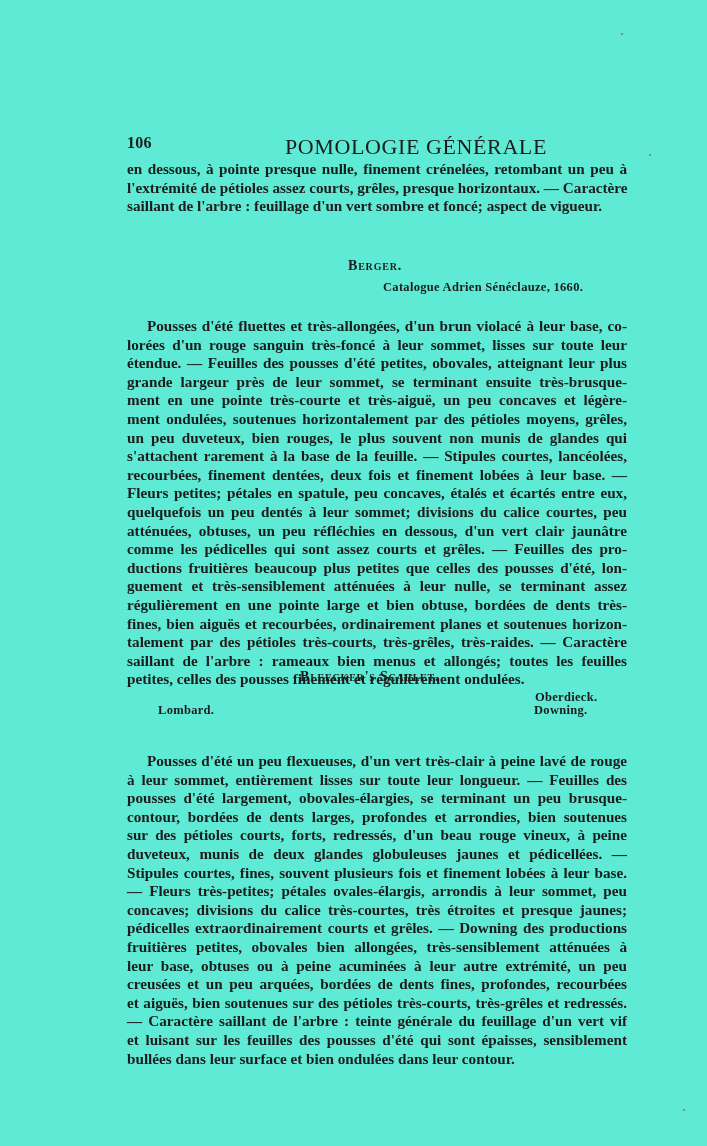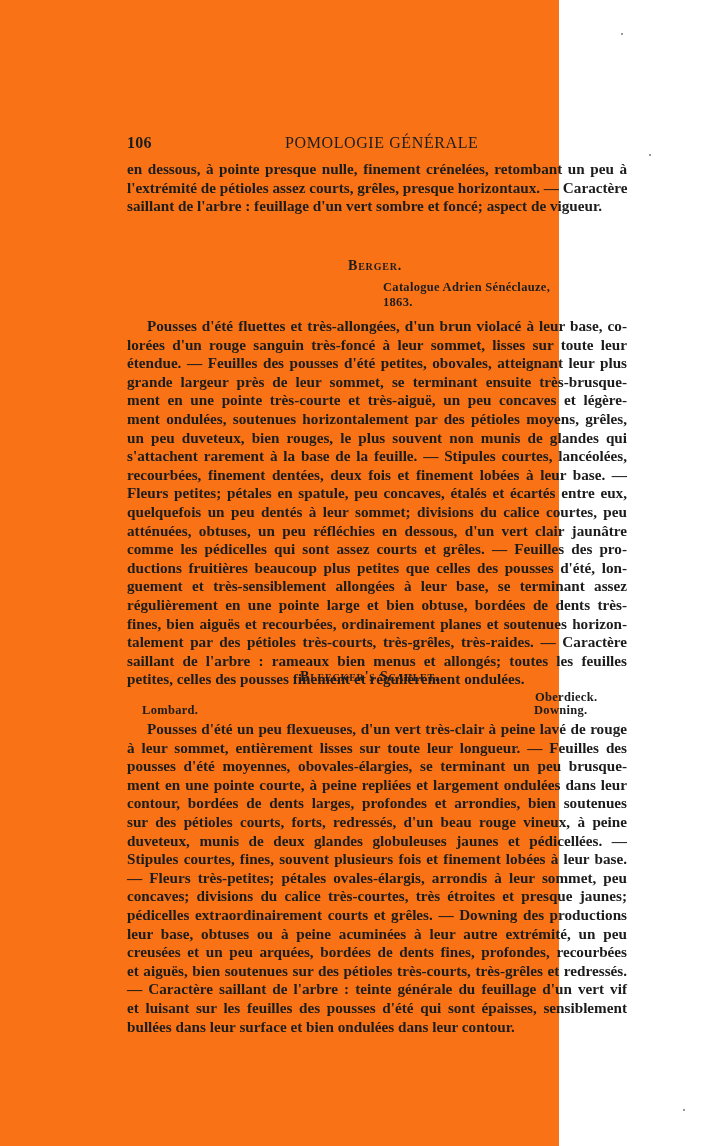--- a/index.html
+++ b/index.html
@@ -1,21 +1,21 @@
 <!DOCTYPE html>
 <html><head>
 <meta charset="utf-8">
 <style>
   html, body { margin: 0; padding: 0; background: #ffffff; }
   body { width: 707px; height: 1146px; position: relative; overflow: hidden;
          font-family: "Liberation Serif", "DejaVu Serif", serif; color: #1c1c1c; }
-  .page { position: absolute; left: 0; top: 0; width: 559px; height: 1146px; background: #f97316; }
+  .page { position: absolute; left: 0; top: 0; width: 707px; height: 1146px; background: #5eead4; }
   .running-head { position: absolute; top: 134px; left: 127px; width: 500px; height: 22px; }
   .page-number { position: absolute; left: 0; top: 0; font-size: 16px; font-weight: bold; letter-spacing: 0.2px; }
-  .running-title { position: absolute; left: 158px; top: 0; font-size: 16px; letter-spacing: 0.6px; }
+  .running-title { position: absolute; left: 158px; top: 0; font-size: 22px; letter-spacing: 0.6px; }
   .block { position: absolute; left: 127px; width: 500px; }
   .line { display: block; height: 18.6px; line-height: 18.6px; font-size: 15.2px;
           white-space: nowrap; text-align: justify; text-align-last: justify; font-weight: 600; }
   .line.last { text-align-last: left; }
   .line.indent { padding-left: 20px; }
   .heading { position: absolute; font-size: 14px; letter-spacing: 0.8px; font-variant: small-caps; font-weight: 600; text-align: right; }
   .smalltext { position: absolute; font-size: 12.5px; font-weight: bold; letter-spacing: 0.3px; }
   .speck { position: absolute; width: 2px; height: 2px; background: #777; border-radius: 1px; }
 </style>
 </head>
@@ -32,62 +32,62 @@
     <span class="running-title">POMOLOGIE GÉNÉRALE</span>
   </div>
 
   <div class="block" style="top:160px;">
     <span class="line">en dessous, à pointe presque nulle, finement crénelées, retombant un peu à</span>
     <span class="line">l'extrémité de pétioles assez courts, grêles, presque horizontaux. — Caractère</span>
     <span class="line last">saillant de l'arbre : feuillage d'un vert sombre et foncé; aspect de vigueur.</span>
   </div>
 
   <div class="heading" style="left:348px;top:258px;">Berger.</div>
-  <div class="smalltext" style="left:383px;top:280px;">Catalogue Adrien Sénéclauze, 1863.</div>
+  <div class="smalltext" style="left:383px;top:280px;">Catalogue Adrien Sénéclauze, 1660.</div>
 
   <div class="block" style="top:300px;margin-top:17px;">
     <span class="line indent">Pousses d'été fluettes et très-allongées, d'un brun violacé à leur base, co-</span>
     <span class="line">lorées d'un rouge sanguin très-foncé à leur sommet, lisses sur toute leur</span>
     <span class="line">étendue. — Feuilles des pousses d'été petites, obovales, atteignant leur plus</span>
     <span class="line">grande largeur près de leur sommet, se terminant ensuite très-brusque-</span>
     <span class="line">ment en une pointe très-courte et très-aiguë, un peu concaves et légère-</span>
     <span class="line">ment ondulées, soutenues horizontalement par des pétioles moyens, grêles,</span>
     <span class="line">un peu duveteux, bien rouges, le plus souvent non munis de glandes qui</span>
     <span class="line">s'attachent rarement à la base de la feuille. — Stipules courtes, lancéolées,</span>
     <span class="line">recourbées, finement dentées, deux fois et finement lobées à leur base. —</span>
     <span class="line">Fleurs petites; pétales en spatule, peu concaves, étalés et écartés entre eux,</span>
     <span class="line">quelquefois un peu dentés à leur sommet; divisions du calice courtes, peu</span>
     <span class="line">atténuées, obtuses, un peu réfléchies en dessous, d'un vert clair jaunâtre</span>
     <span class="line">comme les pédicelles qui sont assez courts et grêles. — Feuilles des pro-</span>
     <span class="line">ductions fruitières beaucoup plus petites que celles des pousses d'été, lon-</span>
-    <span class="line">guement et très-sensiblement allongées à leur base, se terminant assez</span>
+    <span class="line">guement et très-sensiblement atténuées à leur nulle, se terminant assez</span>
     <span class="line">régulièrement en une pointe large et bien obtuse, bordées de dents très-</span>
     <span class="line">fines, bien aiguës et recourbées, ordinairement planes et soutenues horizon-</span>
     <span class="line">talement par des pétioles très-courts, très-grêles, très-raides. — Caractère</span>
     <span class="line">saillant de l'arbre : rameaux bien menus et allongés; toutes les feuilles</span>
     <span class="line last">petites, celles des pousses finement et régulièrement ondulées.</span>
   </div>
 
   <div class="heading" style="left:300px;top:669px;">Bleecker's Scarlet.</div>
   <div class="smalltext" style="left:535px;top:660px;margin-top:30px;">Oberdieck.</div>
-  <div class="smalltext" style="left:142px;top:703px;">Lombard.</div>
+  <div class="smalltext" style="left:158px;top:703px;">Lombard.</div>
   <div class="smalltext" style="left:534px;top:703px;">Downing.</div>
 
-  <div class="block" style="top:720px;">
+  <div class="block" style="top:752px;">
     <span class="line indent">Pousses d'été un peu flexueuses, d'un vert très-clair à peine lavé de rouge</span>
     <span class="line">à leur sommet, entièrement lisses sur toute leur longueur. — Feuilles des</span>
-    <span class="line">pousses d'été moyennes, obovales-élargies, se terminant un peu brusque-</span>
-    <span class="line">ment en une pointe courte, à peine repliées et largement ondulées dans leur</span>
+    <span class="line">pousses d'été largement, obovales-élargies, se terminant un peu brusque-</span>
     <span class="line">contour, bordées de dents larges, profondes et arrondies, bien soutenues</span>
     <span class="line">sur des pétioles courts, forts, redressés, d'un beau rouge vineux, à peine</span>
     <span class="line">duveteux, munis de deux glandes globuleuses jaunes et pédicellées. —</span>
     <span class="line">Stipules courtes, fines, souvent plusieurs fois et finement lobées à leur base.</span>
     <span class="line">— Fleurs très-petites; pétales ovales-élargis, arrondis à leur sommet, peu</span>
     <span class="line">concaves; divisions du calice très-courtes, très étroites et presque jaunes;</span>
     <span class="line">pédicelles extraordinairement courts et grêles. — Downing des productions</span>
+    <span class="line">fruitières petites, obovales bien allongées, très-sensiblement atténuées à</span>
     <span class="line">leur base, obtuses ou à peine acuminées à leur autre extrémité, un peu</span>
     <span class="line">creusées et un peu arquées, bordées de dents fines, profondes, recourbées</span>
     <span class="line">et aiguës, bien soutenues sur des pétioles très-courts, très-grêles et redressés.</span>
     <span class="line">— Caractère saillant de l'arbre : teinte générale du feuillage d'un vert vif</span>
     <span class="line">et luisant sur les feuilles des pousses d'été qui sont épaisses, sensiblement</span>
     <span class="line last">bullées dans leur surface et bien ondulées dans leur contour.</span>
   </div>
 
 </div>
 

